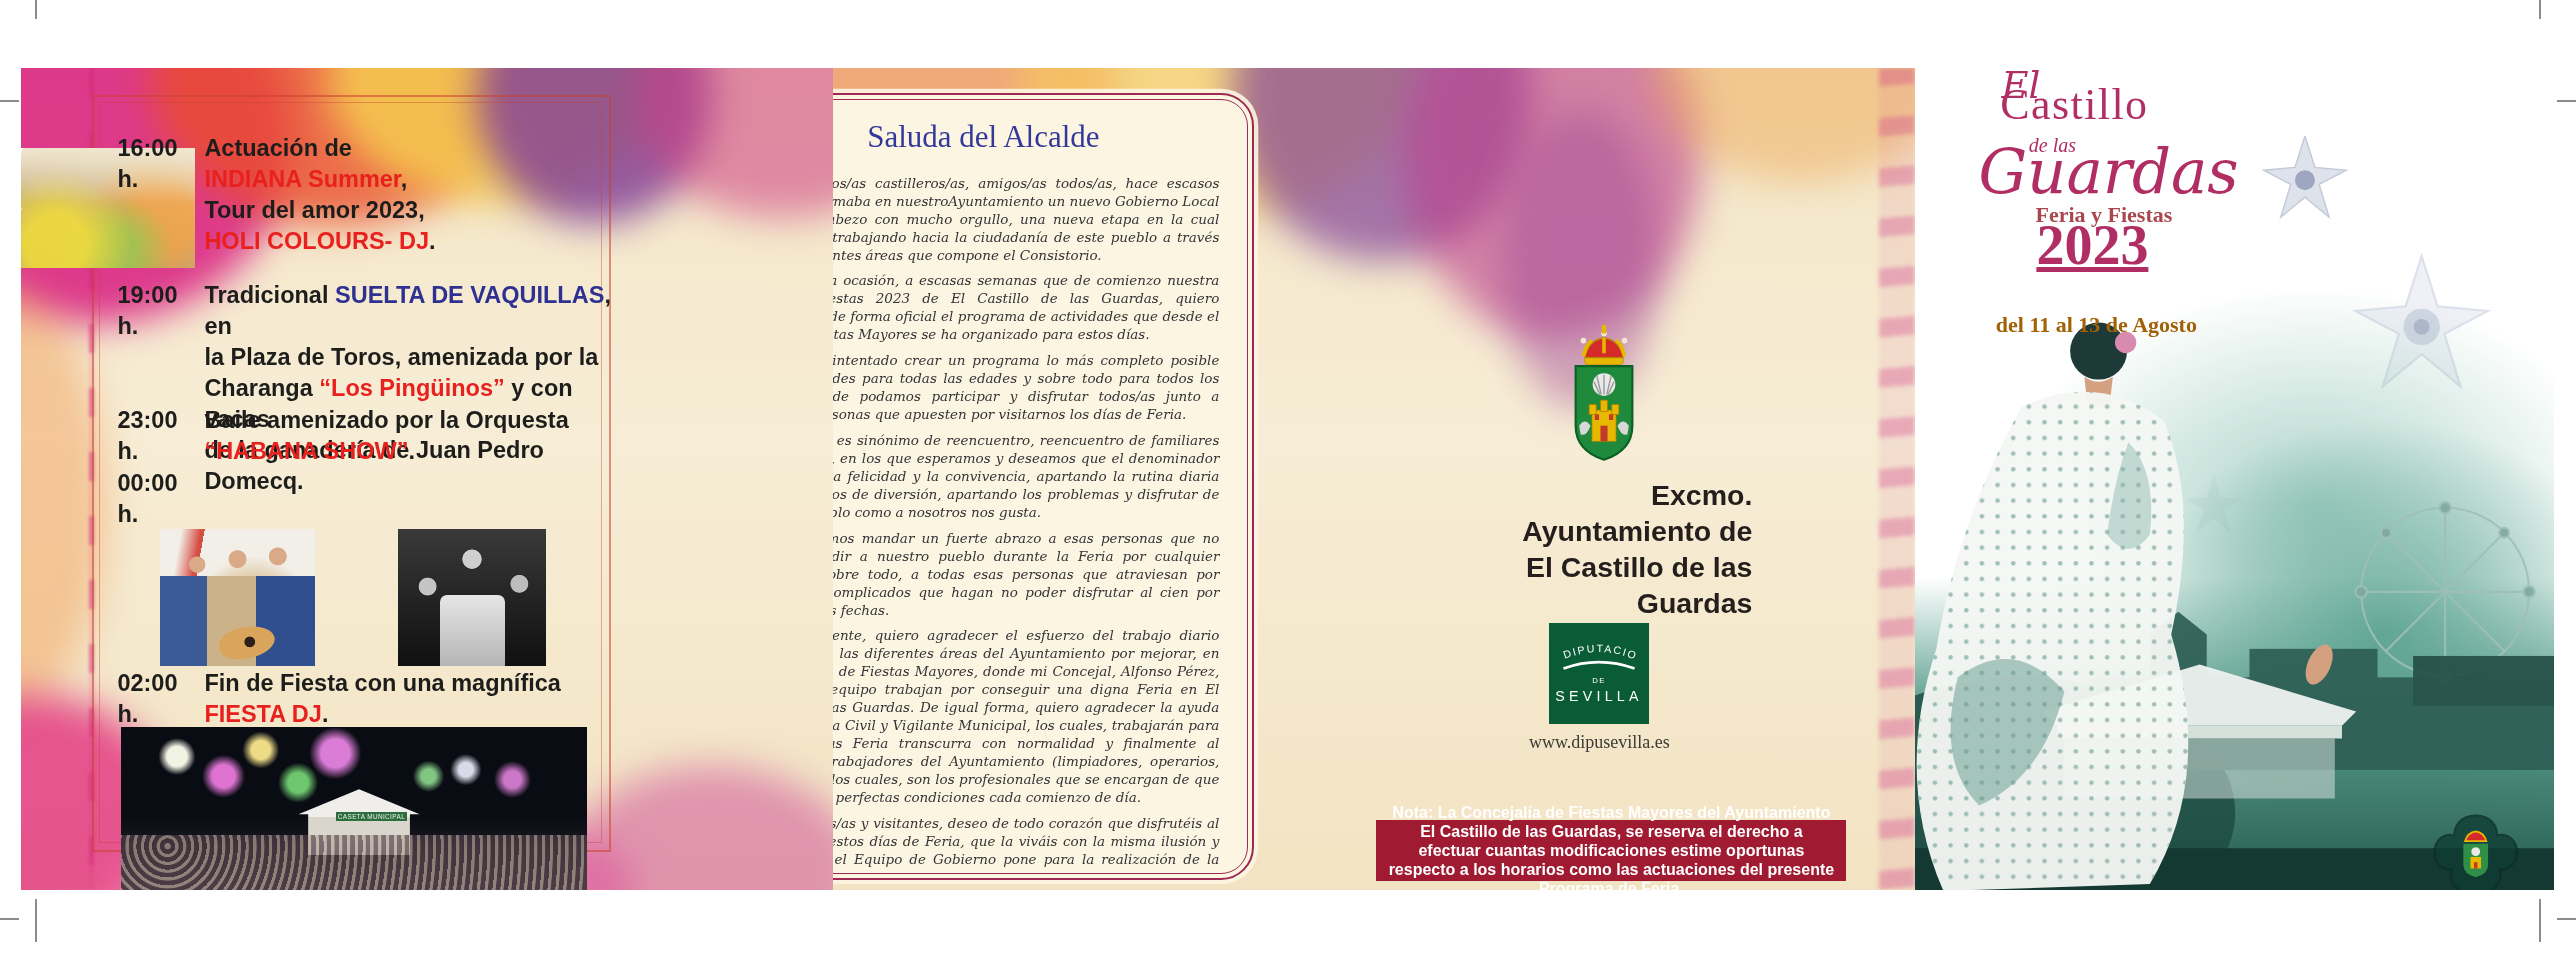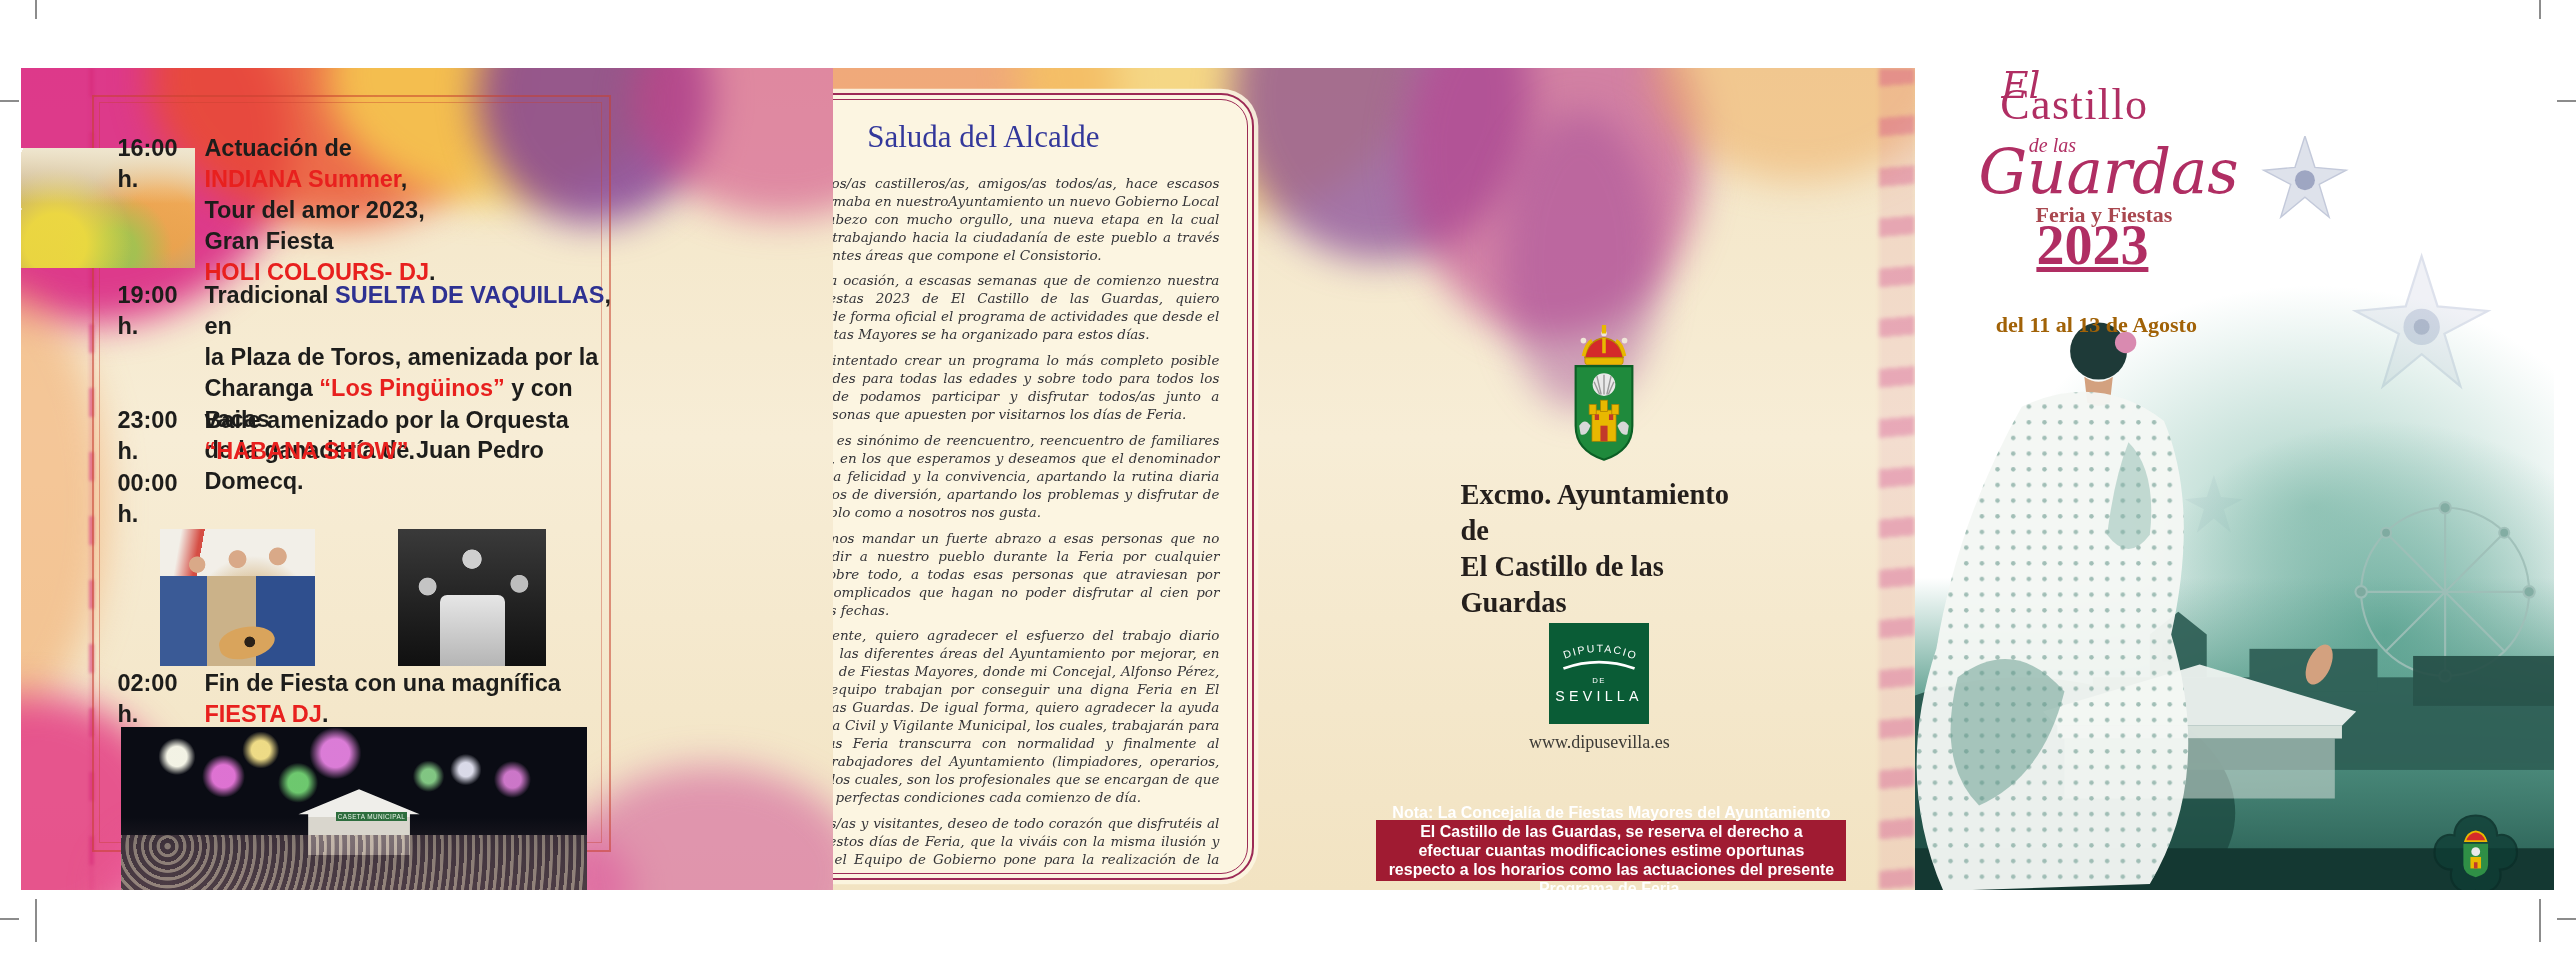--- a/index.html
+++ b/index.html
@@ -116,22 +116,22 @@
      filter:blur(2.1px);}
   .letterbox{position:absolute;left:-121px;top:25px;width:538px;height:783px;background:#fcf5e1;
      border:2.1px solid #9c2a55;border-radius:33px;outline:1.4px solid #9c2a55;outline-offset:-7.1px;
      box-shadow:0 0 0 4.3px rgba(252,245,225,.9);}
   .letter-title{margin-top:24px;text-align:center;color:#33389b;font-size:31px;
      font-family:"Liberation Serif","DejaVu Serif",serif;}
   .letter-body{padding:18.5px 33px 0 33px;}
   .lp{margin:0 0 7.8px 0;text-indent:37px;text-align:justify;color:#343438;font-size:13.5px;line-height:18px;
      font-family:"DejaVu Serif","Liberation Serif",serif;font-style:italic;}
 
-  .ayto{position:absolute;left:627px;top:409px;width:292px;text-align:left;color:#241f1c;
-     font-family:Liberation Serif, serif;font-weight:bold;font-size:28.5px;line-height:36px;}
+  .ayto{position:absolute;left:627px;top:409px;width:292px;text-align:right;color:#241f1c;
+     font-family:Liberation Sans, sans-serif;font-weight:bold;font-size:28.5px;line-height:36px;}
   .crest{position:absolute;left:732px;top:251px;width:78px;height:146px;}
   .diplogo{position:absolute;left:716px;top:555px;width:100px;height:101px;background:#0a5c36;}
   .dipweb{position:absolute;left:691px;top:664px;width:150px;text-align:center;color:#3c3a36;font-size:18px;
      font-family:Liberation Serif, serif;}
   .note{position:absolute;left:543px;top:752px;width:470px;height:61px;background:#a01b32;
      color:#ffffff;font-size:16px;line-height:19px;font-weight:bold;text-align:center;
      display:flex;align-items:center;justify-content:center;padding:2.8px 11.4px;box-sizing:border-box;}
 
   
   .panel-right{position:absolute;left:1894px;top:0;width:639px;height:822px;background:#ffffff;overflow:hidden;}
@@ -196,21 +196,20 @@
         <div class="crowd"></div>
       </div>
 
       <div class="schedule" id="schedule">
           <div class="ev" style="top: 58px; margin-top: 7px;">
             <span class="time">16:00 h.</span>
             <div class="lines">
               <div class="ln"><span>Actuación de</span></div>
               <div class="ln"><span class="t-red">INDIANA Summer</span><span>,</span></div>
               <div class="ln"><span>Tour del amor 2023,</span></div>
-              <div class="ln"><span>Gran Fiesta</span></div>
               <div class="ln"><span class="t-red">HOLI COLOURS- DJ</span><span>.</span></div>
             </div>
           </div>
           <div class="ev" style="top: 212px;">
             <span class="time">19:00 h.</span>
             <div class="lines">
               <div class="ln"><span>Tradicional </span><span class="t-blue">SUELTA DE VAQUILLAS</span><span>, en</span></div>
               <div class="ln"><span>la Plaza de Toros, amenizada por la</span></div>
               <div class="ln"><span>Charanga </span><span class="t-red">“Los Pingüinos”</span><span> y con vacas</span></div>
               <div class="ln"><span>de la ganadería de Juan Pedro Domecq.</span></div>

